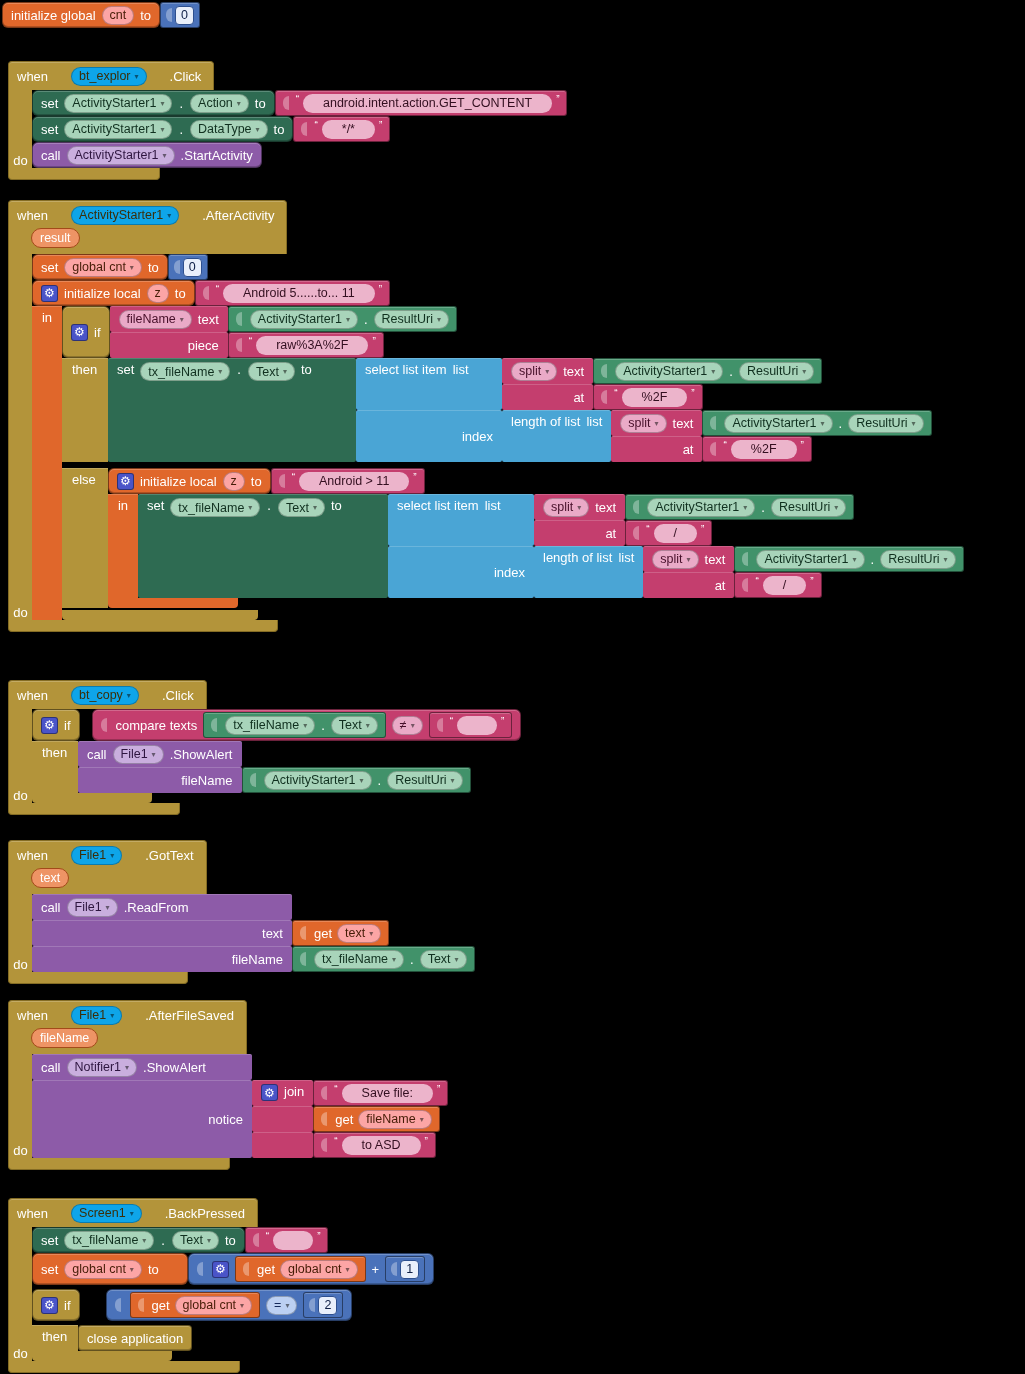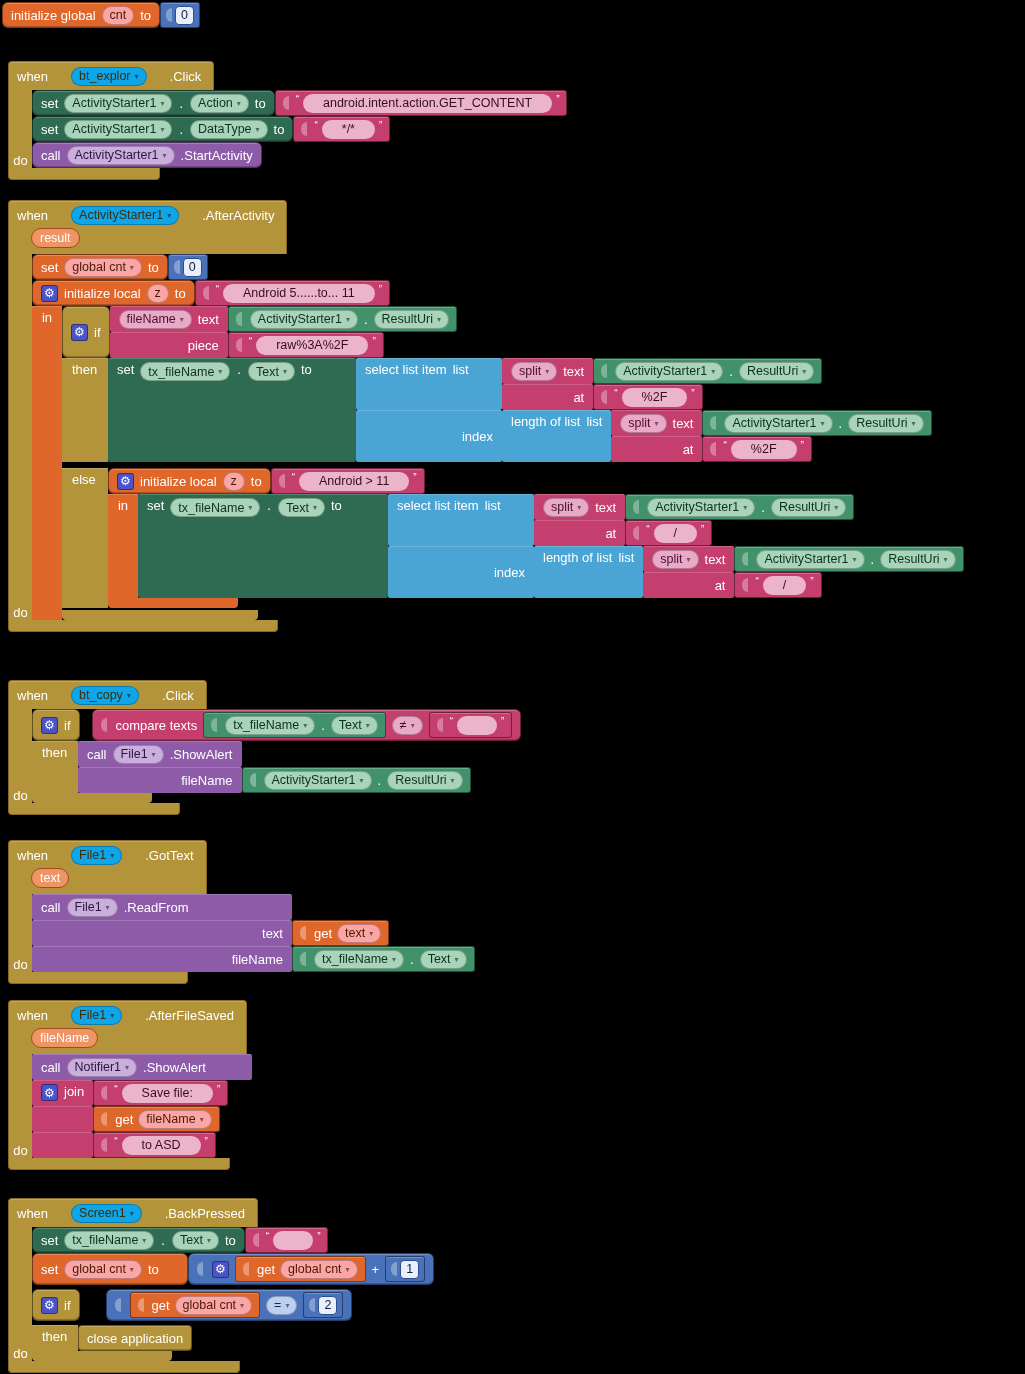--- a/index.html
+++ b/index.html
@@ -671,20 +671,23 @@
       <div class="io">
         <div class="lcell purple" style="min-width:220px">
           <span class="kw">call</span>
           <span class="chip p">
               <span>Notifier1</span>
               <span class="tri">▾</span>
             </span>
           <span class="kw">.ShowAlert</span>
         </div>
         <div class="vcell"></div>
+        <div class="lcell purple r">
+            <span class="kw">notice</span>
+          </div>
         <div class="vcell">
           <div class="io">
             <div class="lcell crimson top">
               <span class="gear">⚙</span>
               <span class="kw">join</span>
             </div>
             <div class="vcell">
                 <span class="strblk plugged">
                   <span class="q">“</span>
                   <span class="strfield">Save file:</span>

